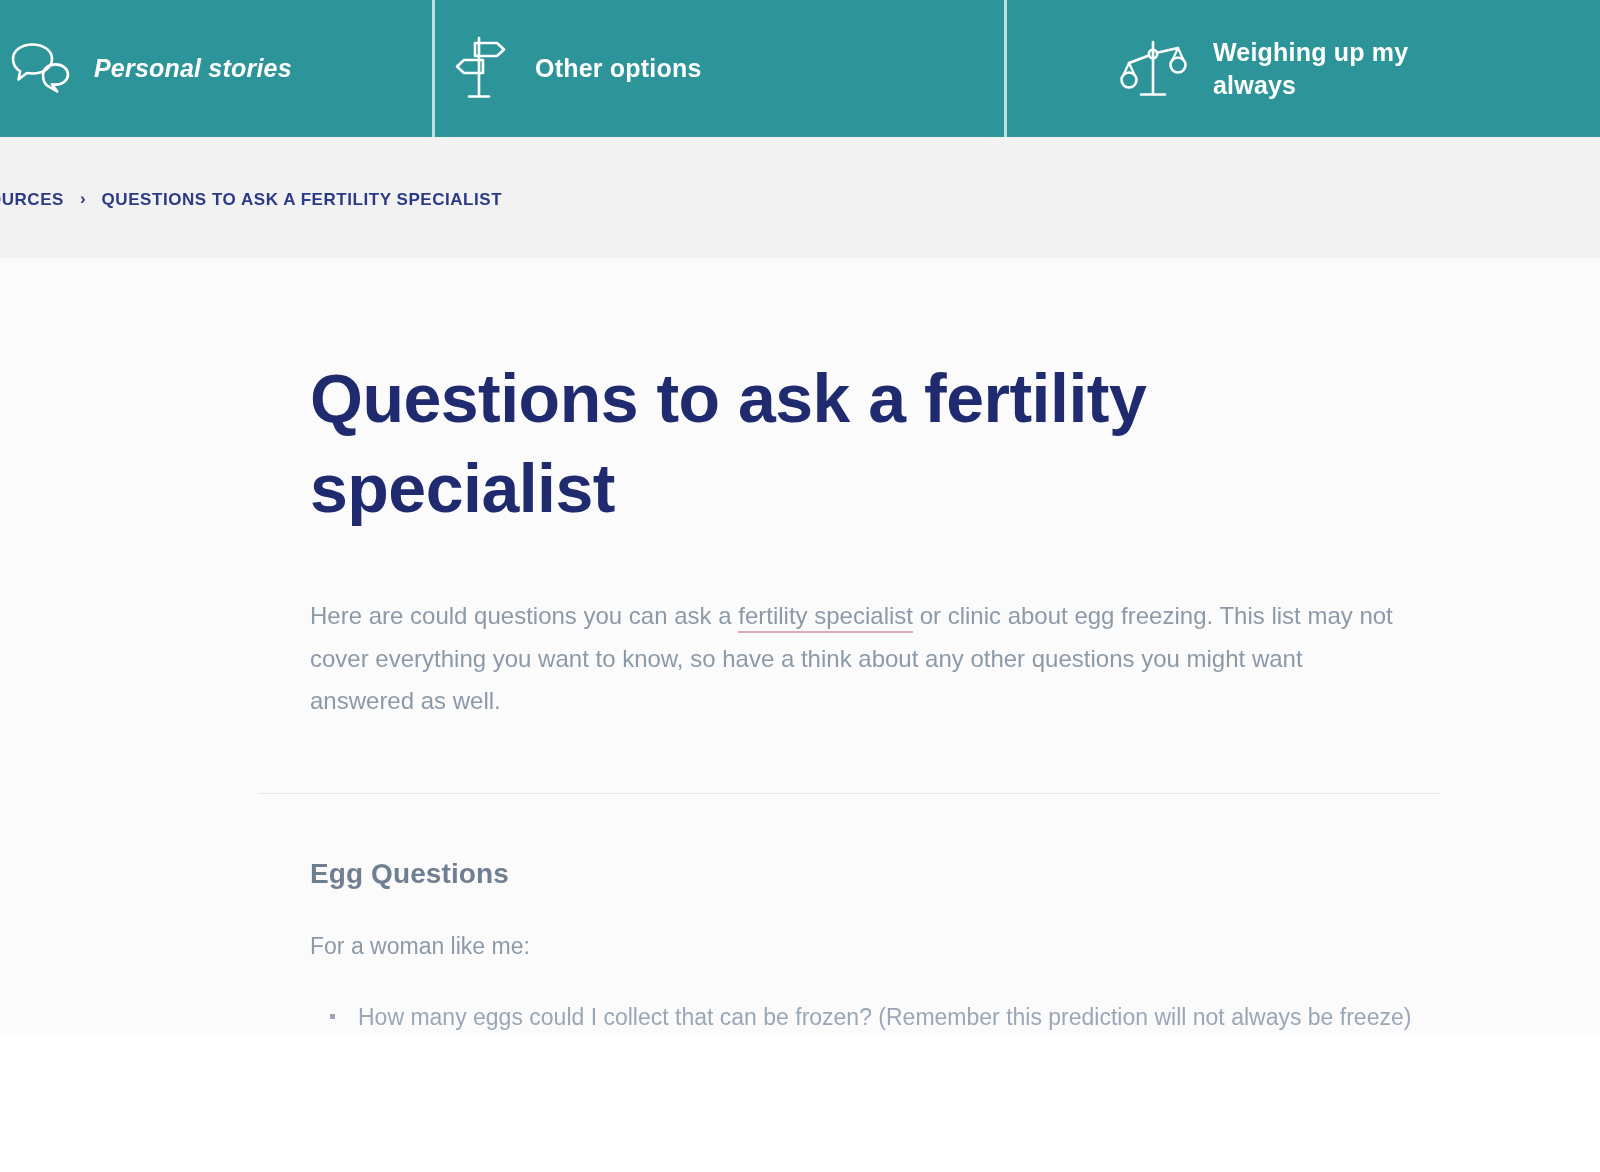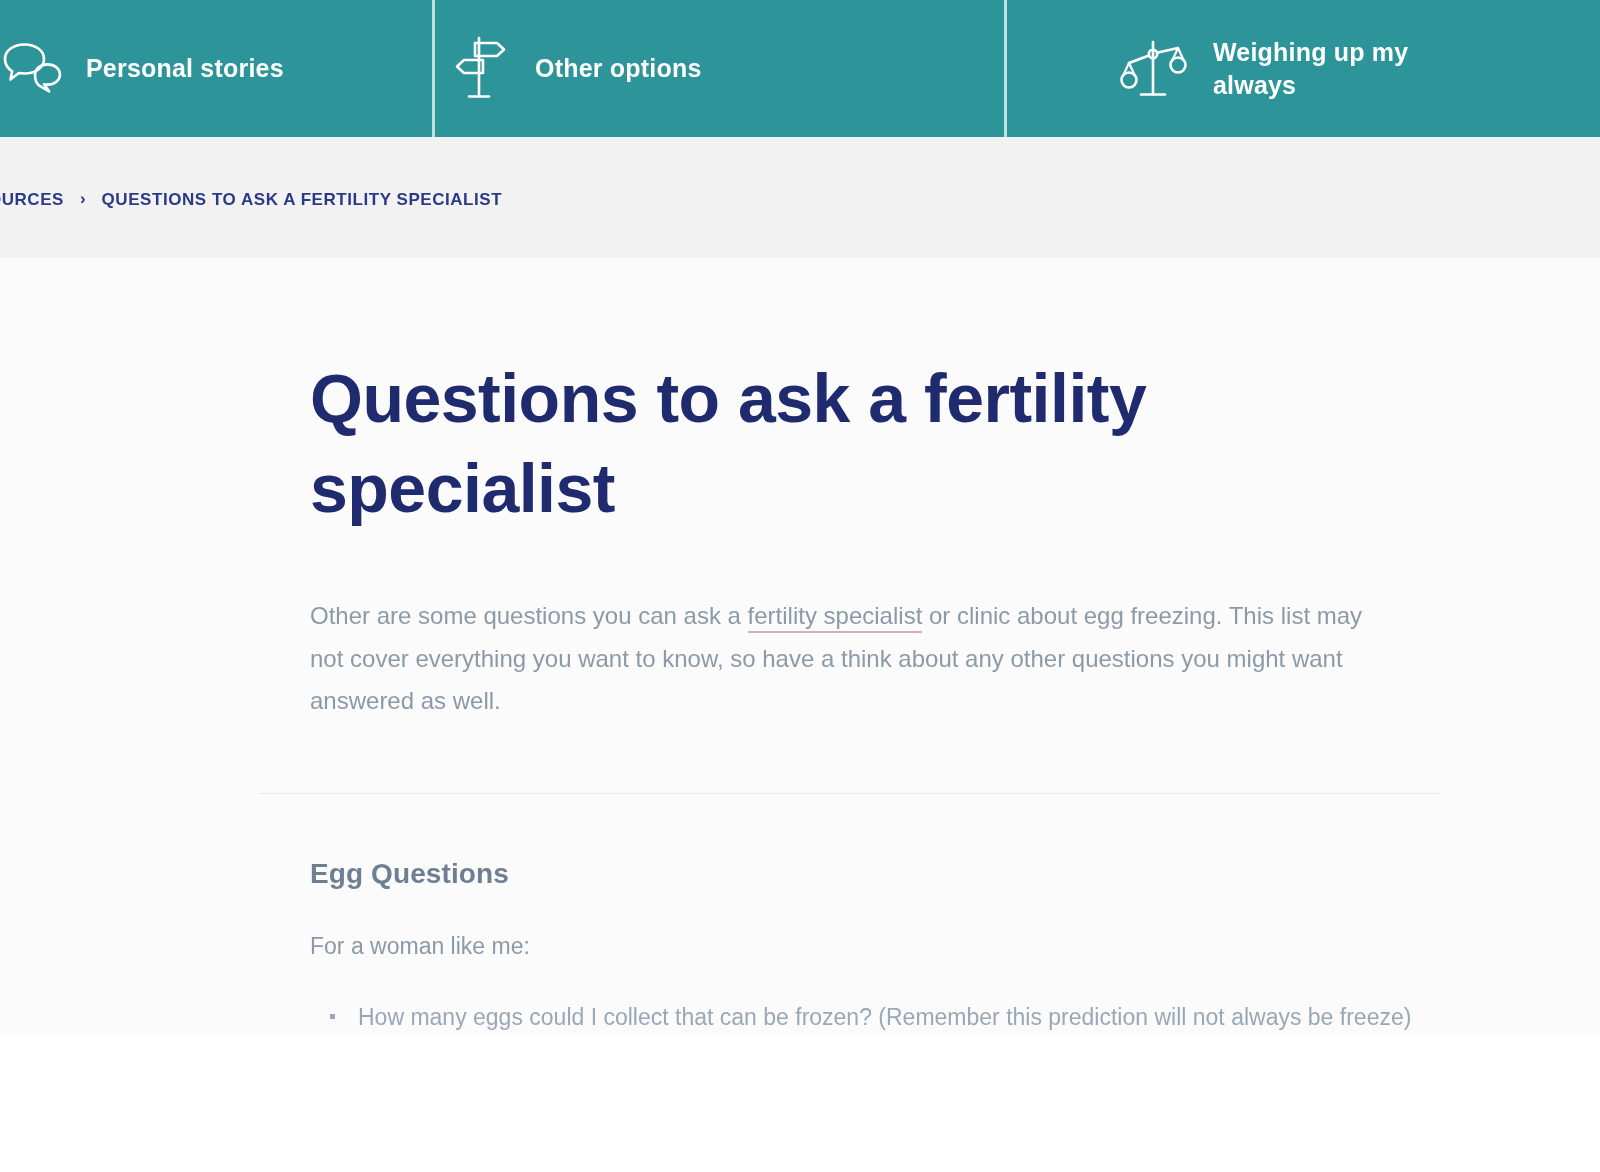--- a/index.html
+++ b/index.html
@@ -24,21 +24,21 @@
   }
   .nav-item {
     display: flex;
     align-items: center;
     height: 137px;
     box-sizing: border-box;
     background: #2D9499;
     cursor: pointer;
     position: relative;
   }
-  .nav-item.first  { width: 432px; padding-left: 0px; }
+  .nav-item.first  { width: 432px; padding-left: 8px; font-style: italic; }
   .nav-item.second { width: 572px; padding-left: 0px; border-left: 3px solid #bfe0e1; }
   .nav-item.third  { width: 596px; padding-left: 0px; border-left: 3px solid #bfe0e1; }
 
   .nav-icon {
     width: 72px;
     height: 80px;
     flex: 0 0 auto;
     display: flex;
     align-items: center;
     justify-content: center;
@@ -242,21 +242,21 @@
     <span class="crumb-sep">›</span>
     <span class="crumb">QUESTIONS TO ASK A FERTILITY SPECIALIST</span>
   </div>
 </div>
 
 <div class="page">
   <div class="content">
 
     <h1 class="page-title">Questions to ask a fertility specialist</h1>
 
-    <p class="intro"><span>Other are some questions you can ask a </span><a href="#">fertility specialist</a><span> or clinic about egg freezing. This list may not cover everything you want to know, so have a think about any other questions you might want answered as well.</span></p>
+    <p class="intro"><span>Here are could questions you can ask a </span><a href="#">fertility specialist</a><span> or clinic about egg freezing. This list may not cover everything you want to know, so have a think about any other questions you might want answered as well.</span></p>
 
     <div class="divider"></div>
 
     <h2 class="section-title">Egg Questions</h2>
 
     <p class="section-lead">For a woman like me:</p>
 
     <ul class="q-list">
       <li>How many eggs could I collect that can be frozen? (Remember this prediction will not always be freeze)</li>
       <li>How many eggs do you recommend I should freeze?</li>

